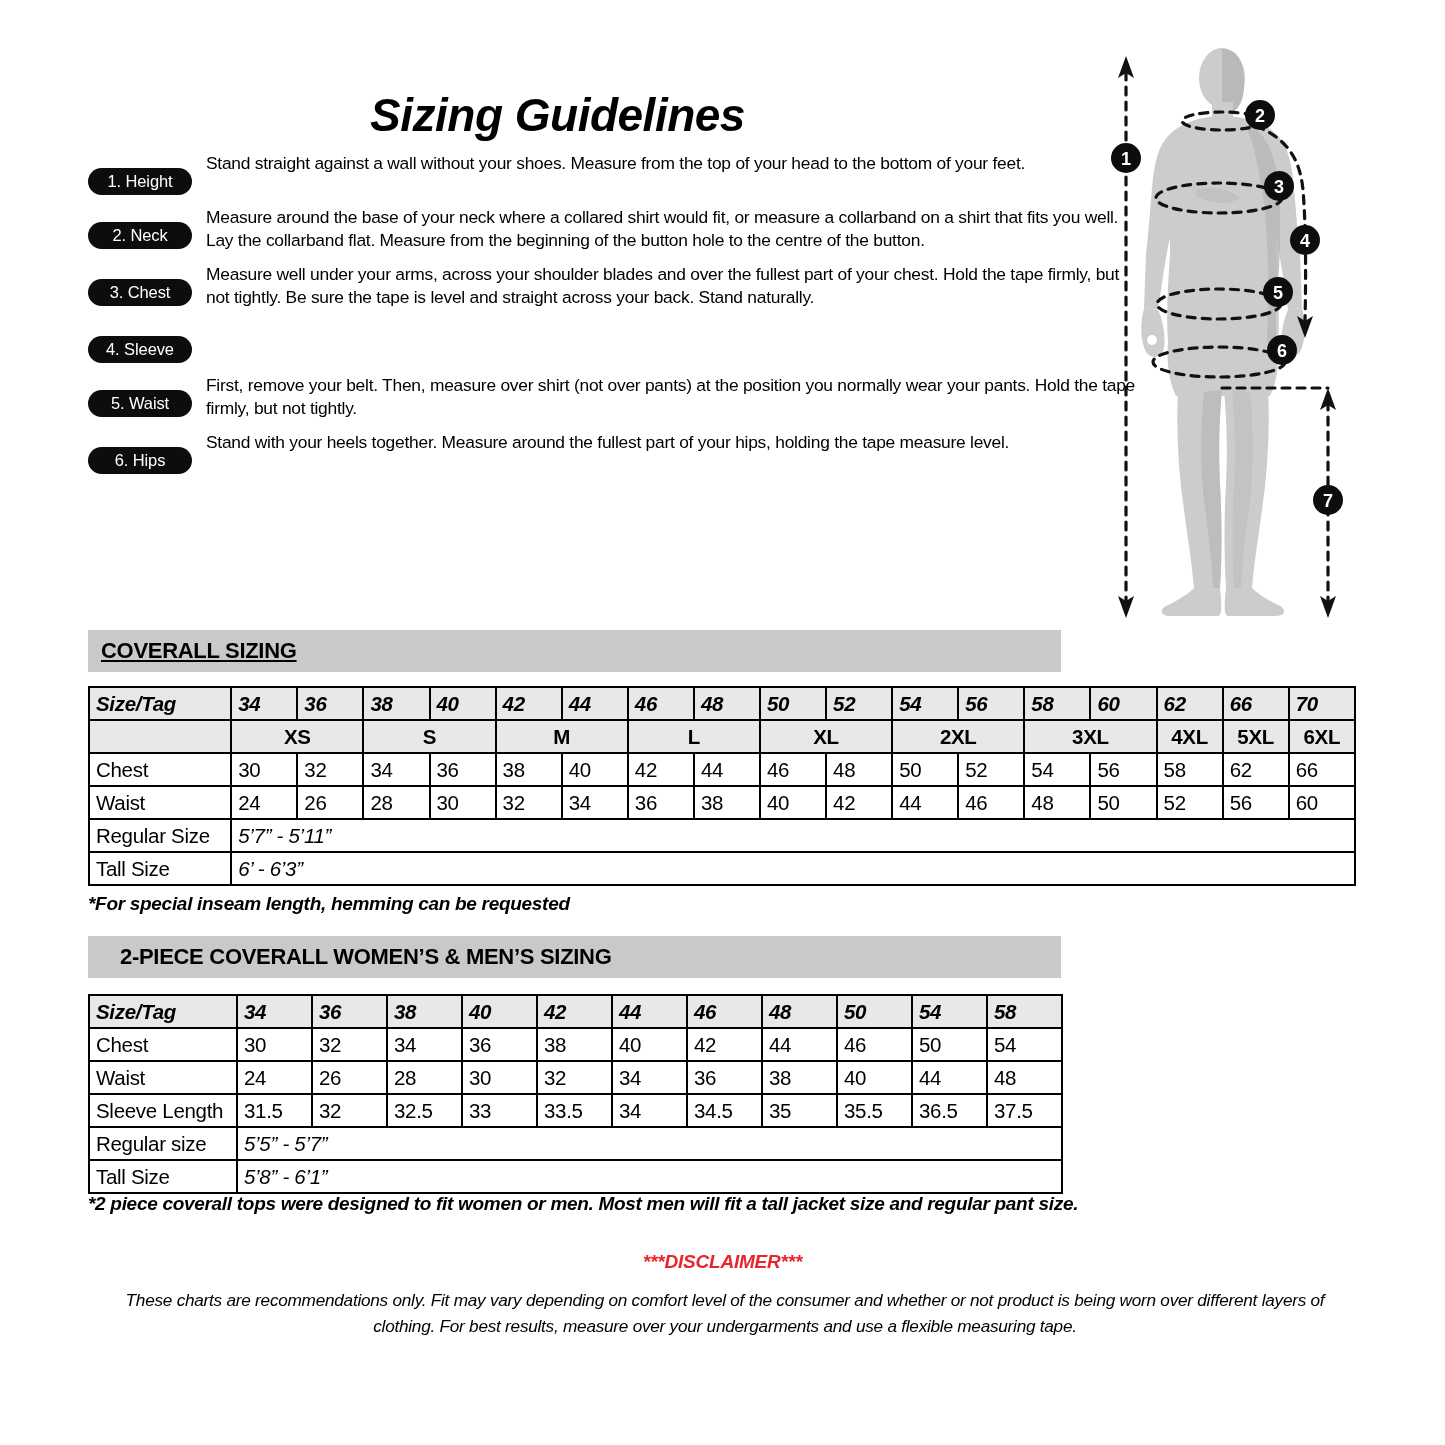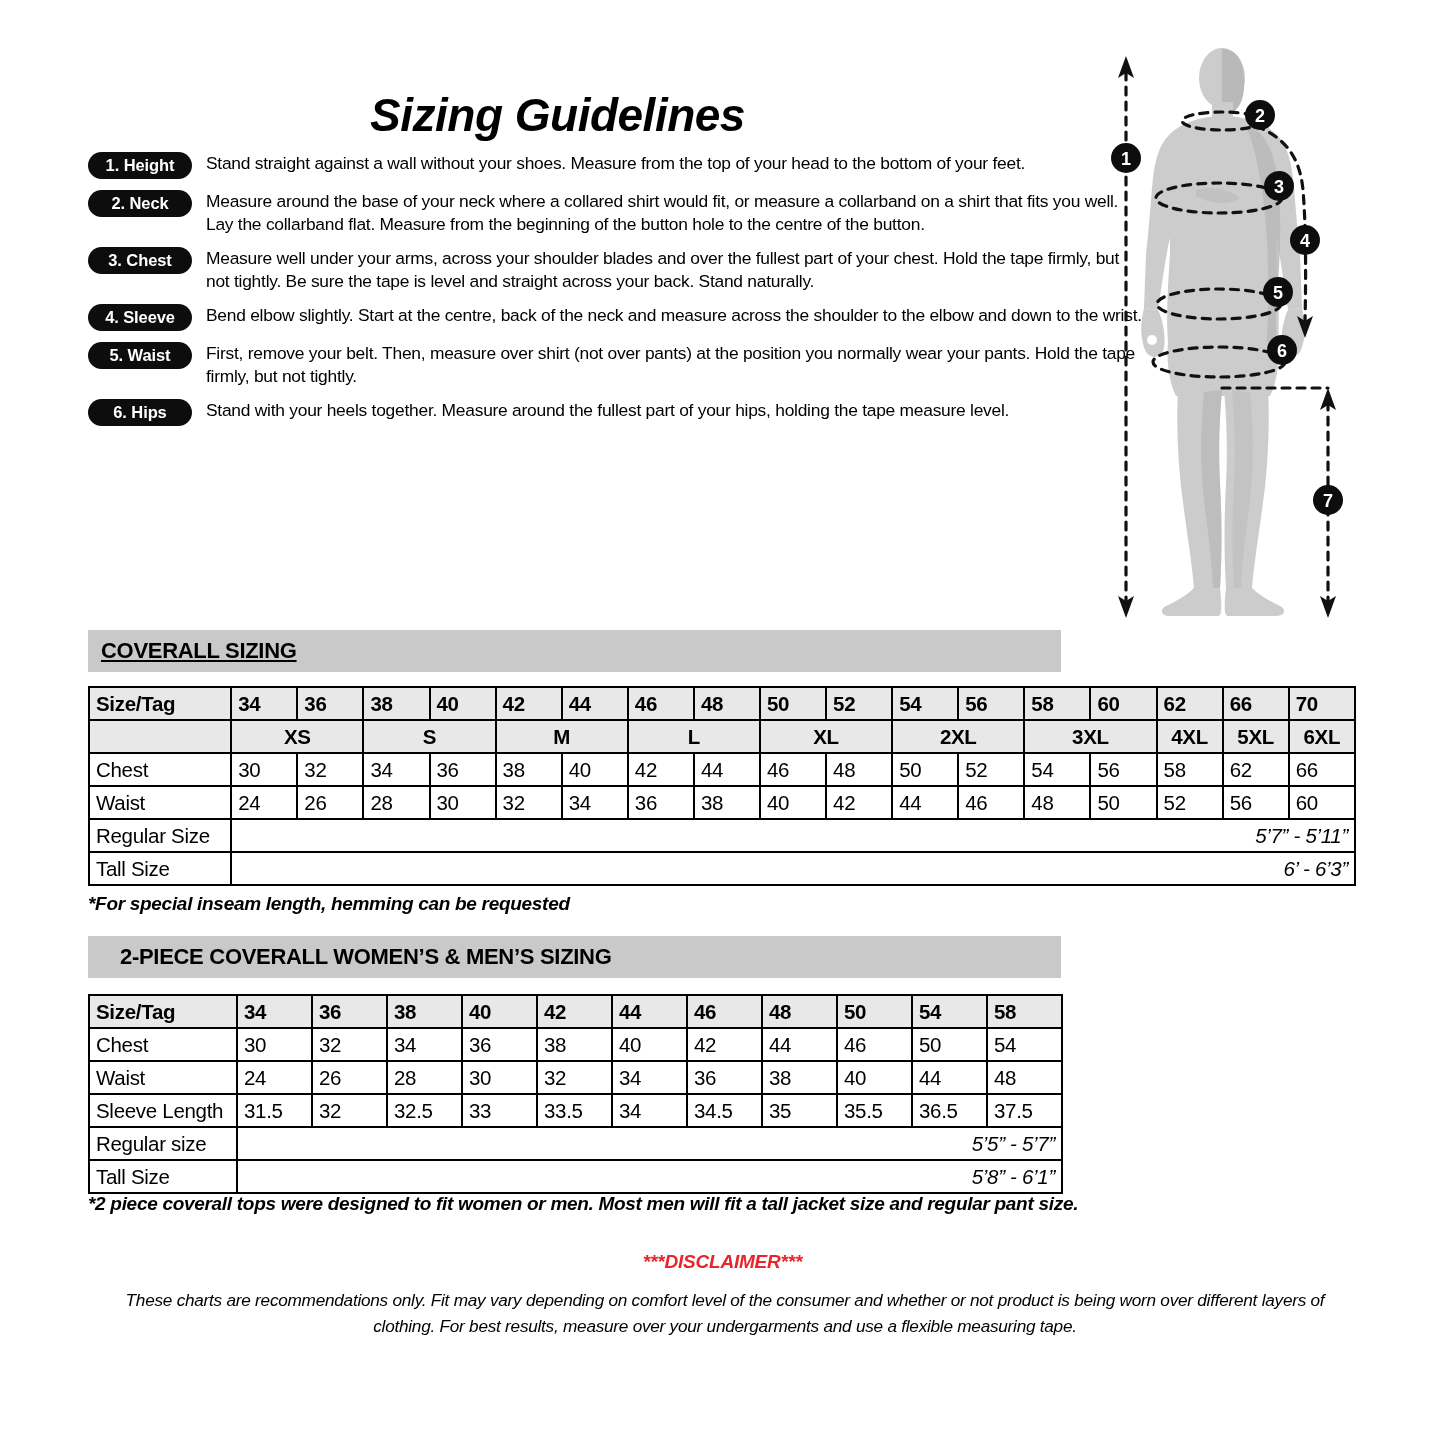--- a/index.html
+++ b/index.html
@@ -34,25 +34,25 @@
     margin-bottom: 11px;
   }
   .pill {
     flex: 0 0 auto;
     width: 104px;
     height: 27px;
     background: #0d0d0d;
     color: #fff;
     border-radius: 14px;
     font-size: 16.5px;
-    font-weight: bold;
+    font-weight: normal;
     display: flex;
     align-items: center;
     justify-content: center;
-    margin-top: 0;
+    margin-top: 16px;
     letter-spacing: -0.1px;
   }
   .instr-text {
     flex: 1 1 auto;
     margin-left: 14px;
     font-size: 17.4px;
     line-height: 1.32;
     letter-spacing: -0.25px;
   }
 
@@ -85,23 +85,23 @@
     table-layout: fixed;
   }
   table td {
     border: 2px solid #000;
     font-size: 20.5px;
     padding: 2px 6px;
     height: 33px;
     letter-spacing: -0.3px;
     background: #fff;
   }
-  .hdr { background: #e8e8e8 !important; font-weight: bold; }
+  .hdr { background: #e8e8e8 !important; font-weight: bold; font-style: italic; }
   .hdr-center { background: #e8e8e8 !important; font-weight: bold; text-align: center; }
-  .ital-center { text-align: right; font-style: italic; }
+  .ital-center { text-align: left; font-style: italic; }
 
   #tbl-coverall { left: 88px; top: 686px; width: 1268px; }
   #tbl-coverall td.lbl { width: 142px; }
   #tbl-coverall td.sz  { width: 66px; }
 
   #tbl-2piece { left: 88px; top: 994px; width: 975px; }
   #tbl-2piece td.lbl { width: 148px; }
   #tbl-2piece td.sz  { width: 75px; }
 
   
@@ -151,21 +151,20 @@
       <div class="instr-row">
         <div class="pill">2. Neck</div>
         <div class="instr-text">Measure around the base of your neck where a collared shirt would fit, or measure a collarband on a shirt that fits you well. Lay the collarband flat. Measure from the beginning of the button hole to the centre of the button.</div>
       </div>
       <div class="instr-row">
         <div class="pill">3. Chest</div>
         <div class="instr-text">Measure well under your arms, across your shoulder blades and over the fullest part of your chest. Hold the tape firmly, but not tightly. Be sure the tape is level and straight across your back. Stand naturally.</div>
       </div>
       <div class="instr-row">
         <div class="pill">4. Sleeve</div>
-        <div class="instr-text">Bend elbow slightly. Start at the centre, back of the neck and measure across the shoulder to the elbow and down to the wrist.</div>
       </div>
       <div class="instr-row">
         <div class="pill">5. Waist</div>
         <div class="instr-text">First, remove your belt. Then, measure over shirt (not over pants) at the position you normally wear your pants. Hold the tape firmly, but not tightly.</div>
       </div>
       <div class="instr-row">
         <div class="pill">6. Hips</div>
         <div class="instr-text">Stand with your heels together. Measure around the fullest part of your hips, holding the tape measure level.</div>
       </div>
     </div>

